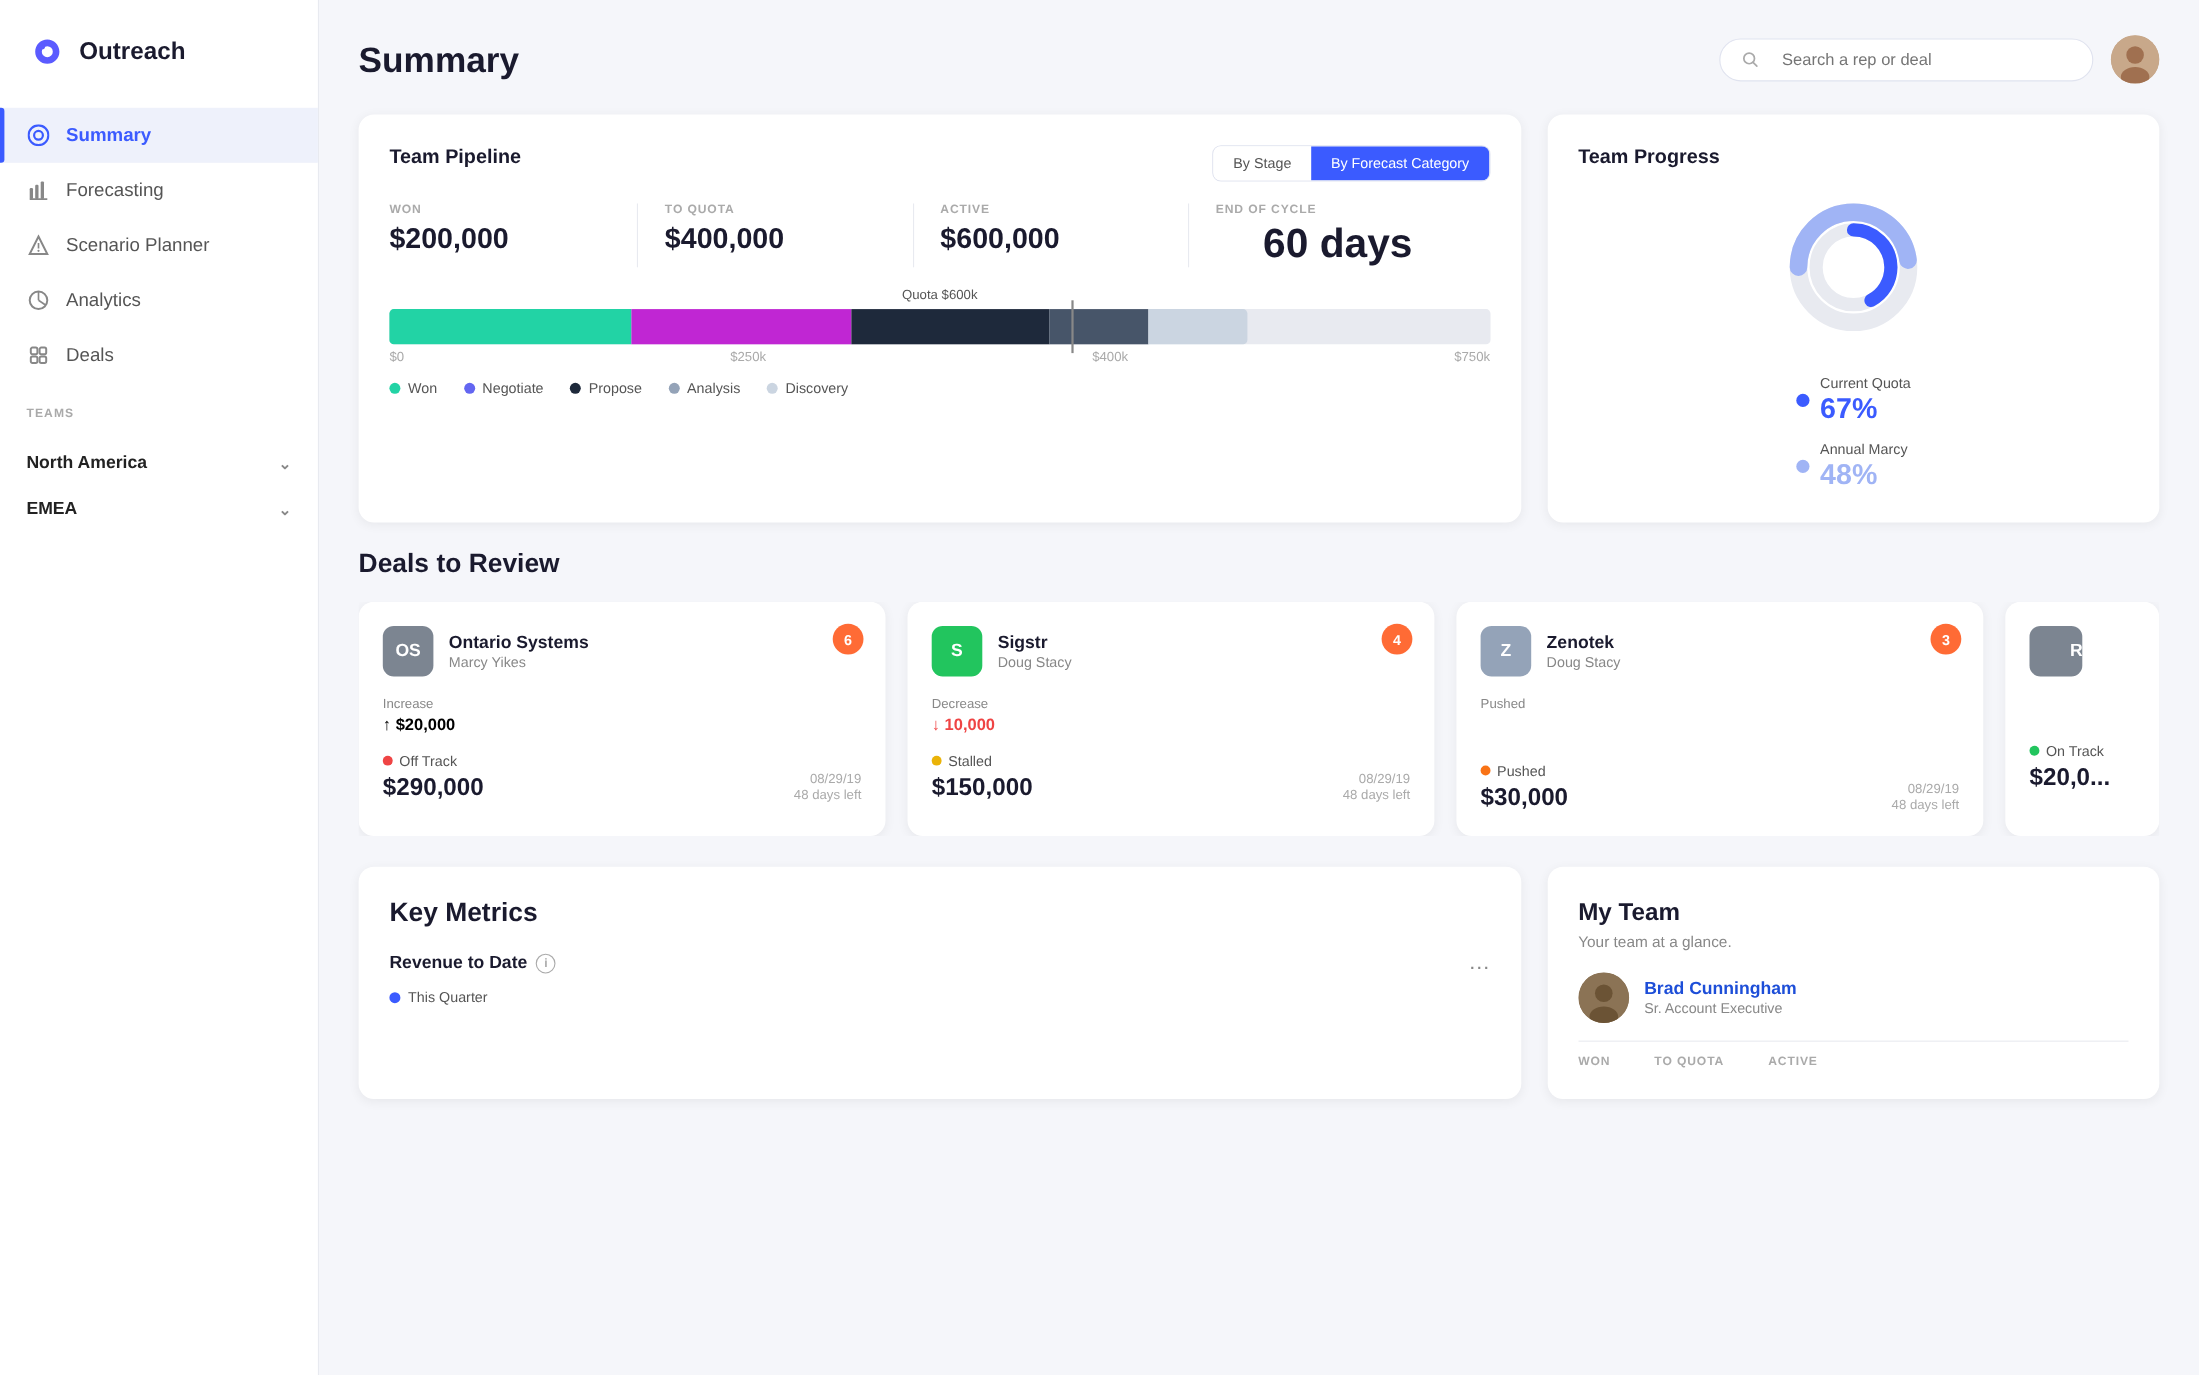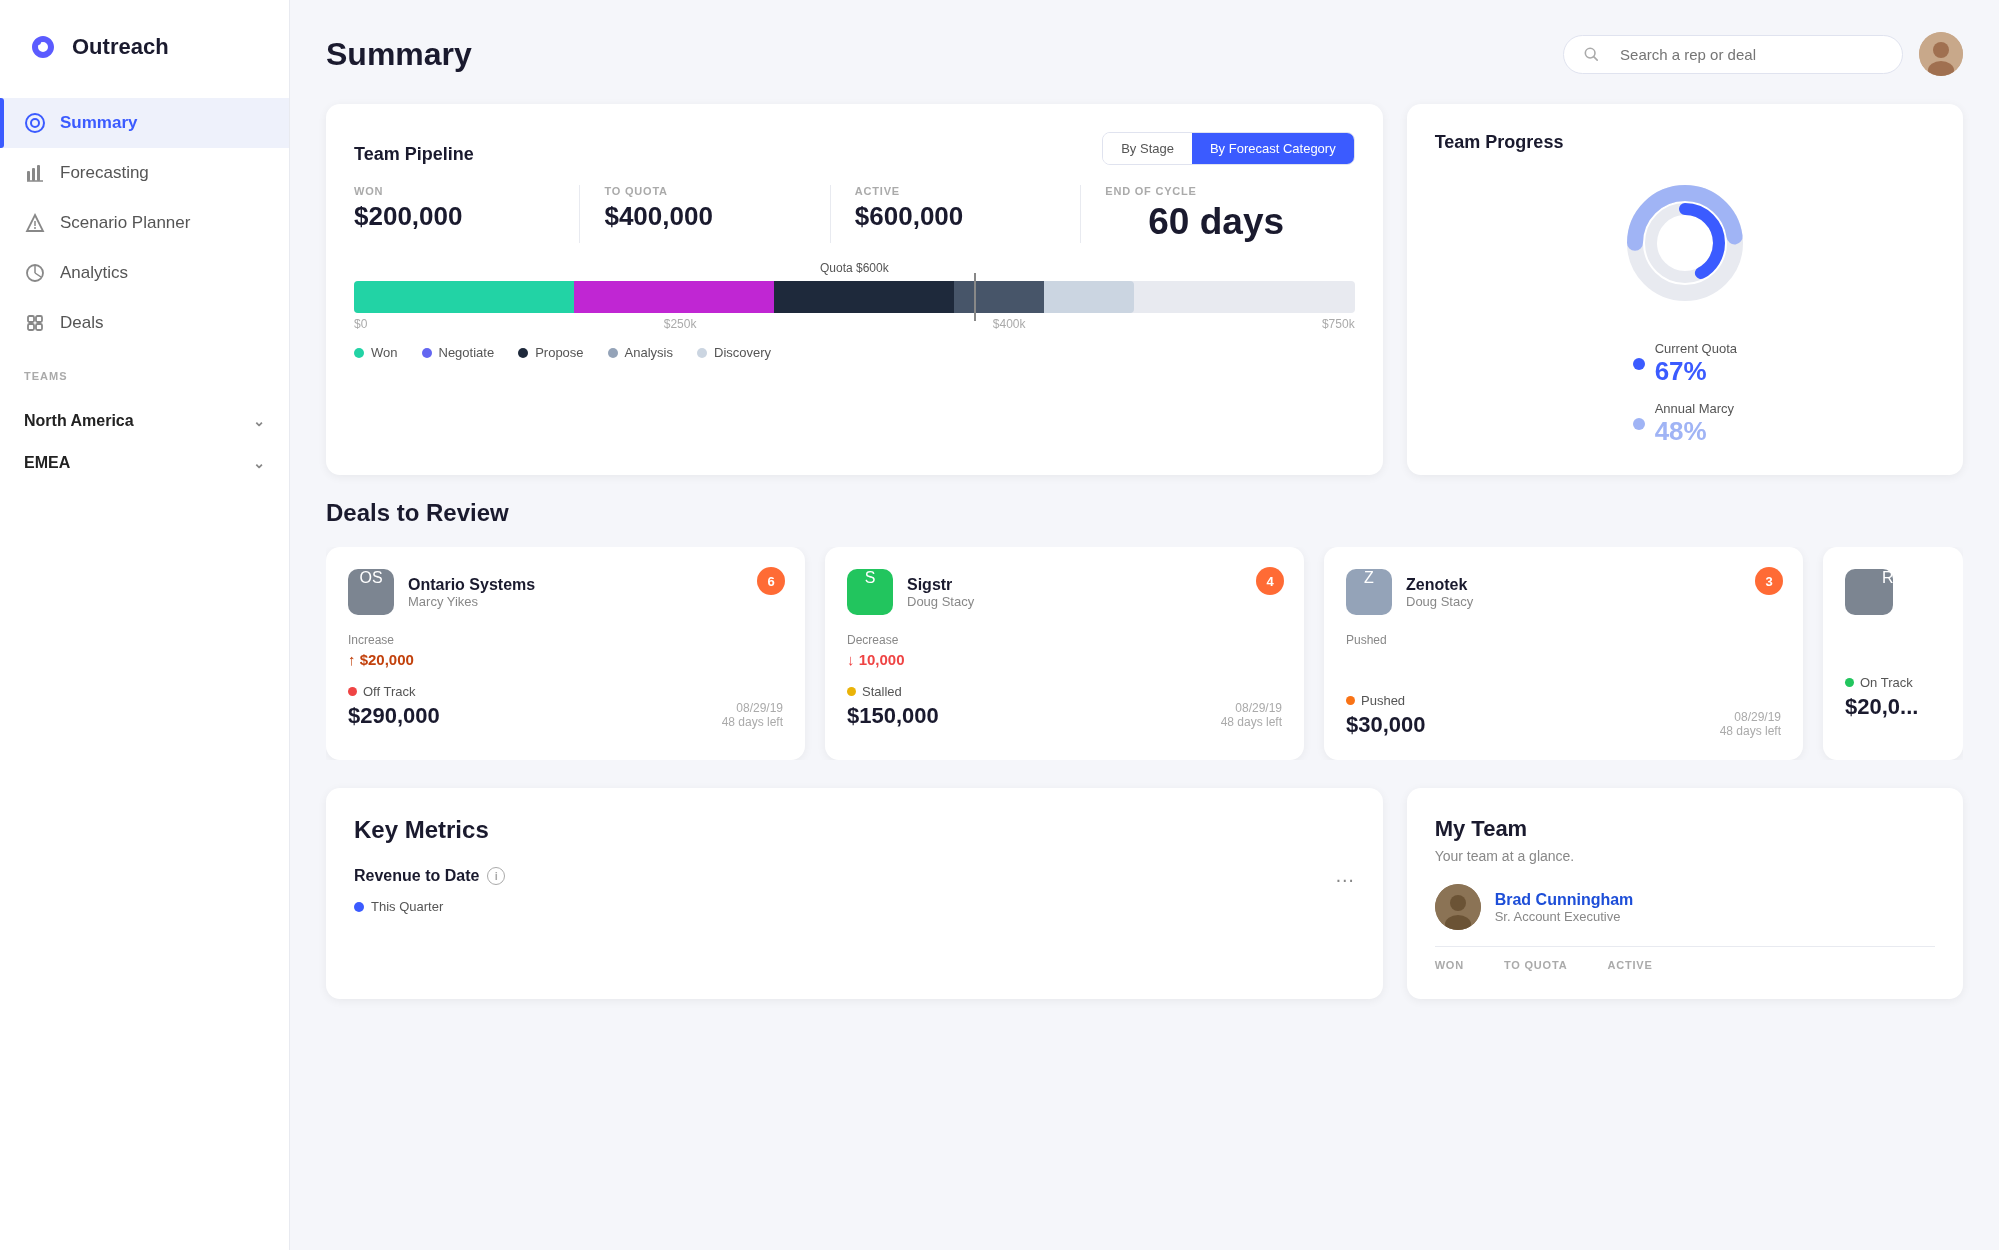--- a/index.html
+++ b/index.html
@@ -153,21 +153,21 @@
       border-radius: 14px;
       box-shadow: 0 2px 10px rgba(0,0,0,0.06);
       padding: 28px;
       margin-bottom: 24px;
     }
 
     
     .pipeline-header {
       display: flex;
       justify-content: space-between;
-      align-items: flex-end;
+      align-items: flex-start;
       margin-bottom: 20px;
     }
     .pipeline-title {
       font-size: 18px;
       font-weight: 700;
       color: #1a1a2e;
     }
     .toggle-group {
       display: flex;
       border: 1.5px solid #e0e3ef;
@@ -340,23 +340,24 @@
       display: flex;
       align-items: center;
       gap: 14px;
       margin-bottom: 18px;
     }
     .deal-logo {
       width: 46px;
       height: 46px;
       border-radius: 10px;
       display: flex;
+      align-items: center;
       justify-content: center;
       font-size: 16px;
-      font-weight: 400;
+      font-weight: 700;
       color: #fff;
       flex-shrink: 0;
     }
     .deal-name { font-size: 16px; font-weight: 700; color: #1a1a2e; }
     .deal-rep { font-size: 13px; color: #888; }
     .deal-badge {
       position: absolute;
       top: 20px;
       right: 20px;
       width: 28px;
@@ -365,21 +366,21 @@
       background: #ff6b35;
       color: #fff;
       font-size: 13px;
       font-weight: 700;
       display: flex;
       align-items: center;
       justify-content: center;
     }
     .deal-change-label { font-size: 12px; color: #888; margin-bottom: 4px; }
     .deal-change-value { font-size: 15px; font-weight: 600; color: #1a1a2e; margin-bottom: 16px; }
-    .deal-change-value.up { color: #c2410c; }
+    .deal-change-value.up { color: #000000; }
     .deal-change-value.down { color: #ef4444; }
     .deal-footer {
       display: flex;
       justify-content: space-between;
       align-items: flex-end;
     }
     .deal-status {
       display: flex;
       align-items: center;
       gap: 6px;

